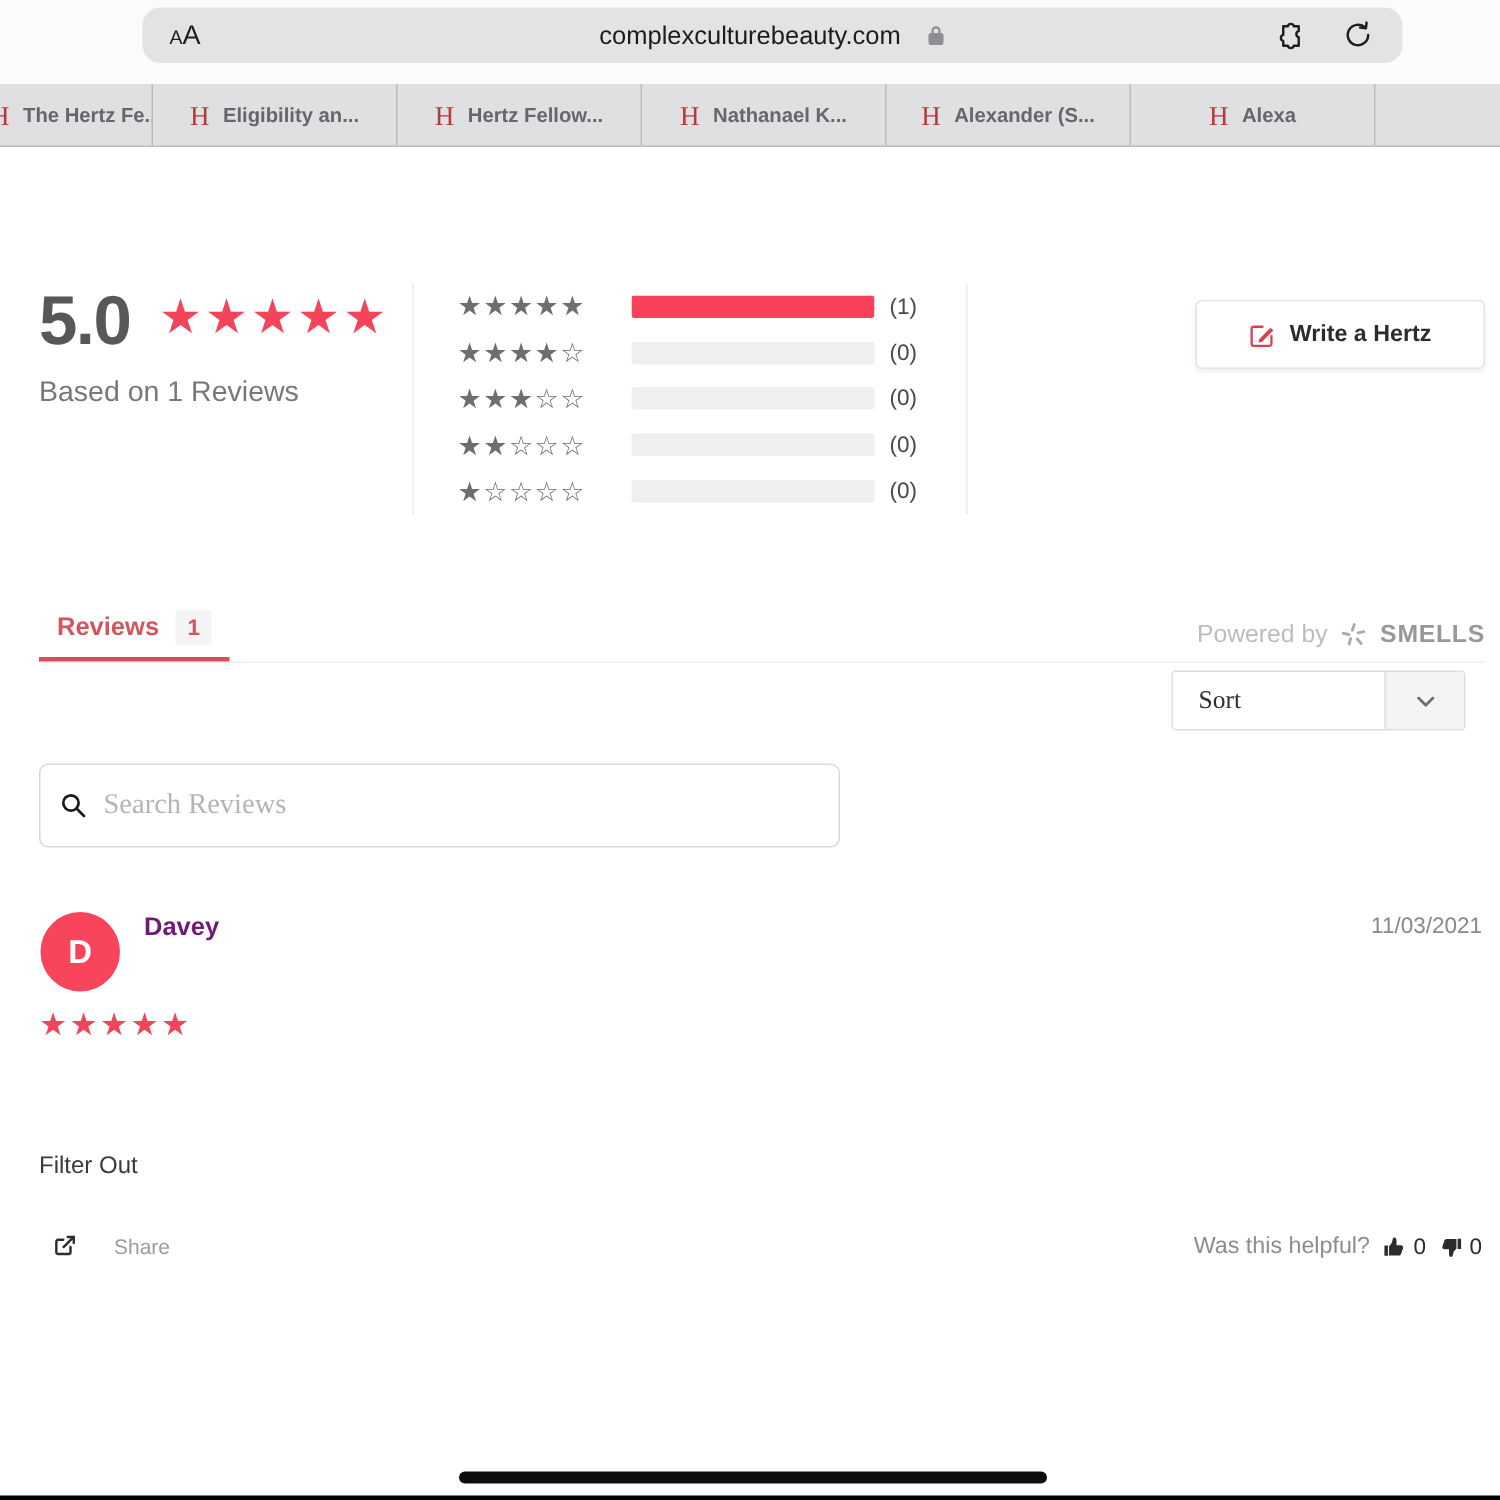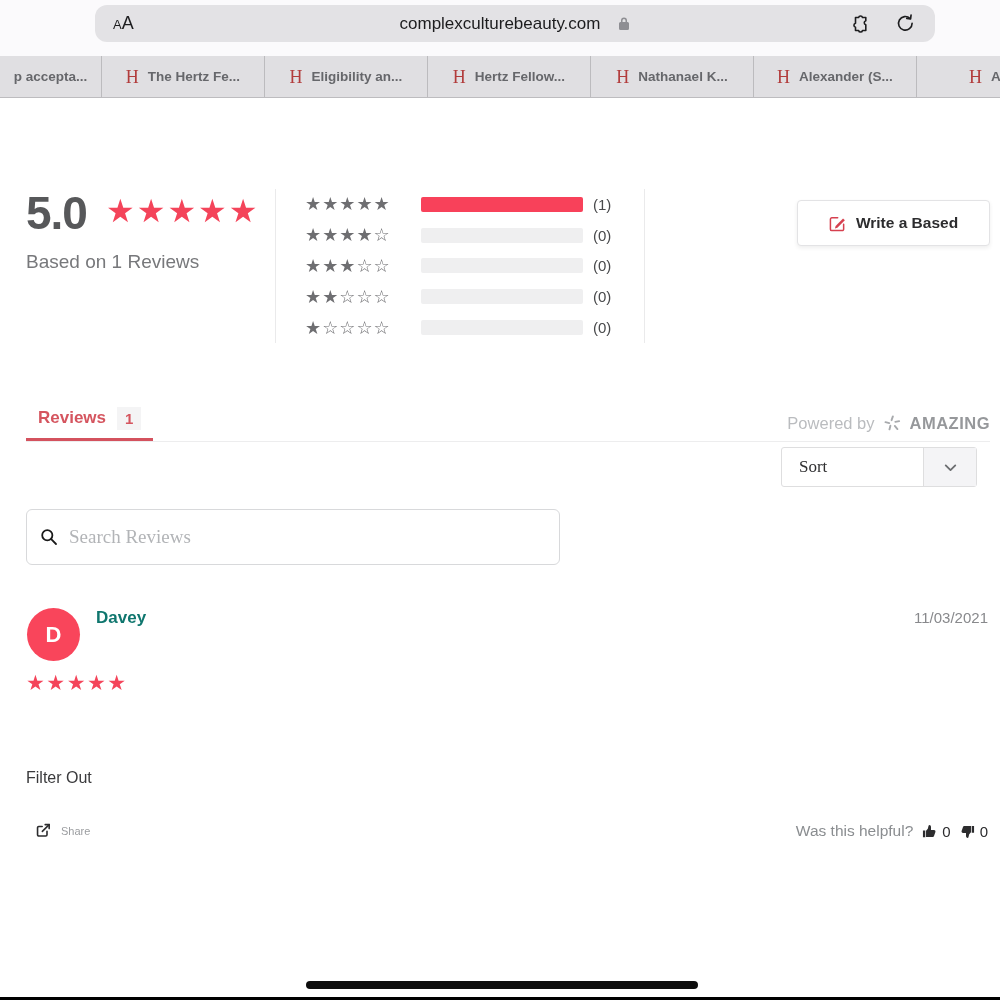--- a/index.html
+++ b/index.html
@@ -47,27 +47,27 @@
   .sort-label{flex:1;display:flex;align-items:center;padding-left:17px;font-family:"Liberation Serif",serif;font-size:17px;color:#2f2f31;}
   .sort-chevron{width:52px;background:#f4f4f6;border-left:1px solid #dededf;display:flex;align-items:center;justify-content:center;}
 
   
   .search{position:absolute;left:26px;top:509px;width:534px;height:56px;border:1px solid #d8d9db;border-radius:6px;box-sizing:border-box;display:flex;align-items:center;gap:9px;padding:0 13px;background:#fff;}
   .search input{border:none;outline:none;flex:1;font-family:"Liberation Serif",serif;font-size:19px;color:#333;background:transparent;}
   .search input::placeholder{color:#b2b4b7;}
 
   
   .avatar{position:absolute;left:27px;top:608px;width:53px;height:53px;border-radius:50%;background:#f9455b;color:#fff;display:flex;align-items:center;justify-content:center;font-size:22px;font-weight:700;}
-  .author{position:absolute;left:96px;top:608px;font-size:17px;font-weight:700;color:#0f766e;text-align:center;}
+  .author{position:absolute;left:96px;top:608px;font-size:17px;font-weight:700;color:#701a75;text-align:center;}
   .review-date{position:absolute;right:12px;top:609px;font-size:15px;color:#88898c;}
   .review-stars{position:absolute;left:26px;top:671px;font-size:21px;color:#f4445a;letter-spacing:1.5px;}
   .review-title{position:absolute;left:140px;top:676px;font-family:"Liberation Serif",serif;font-size:19px;color:#6a6b6e;letter-spacing:1.3px;}
   .review-body{position:absolute;left:26px;top:702px;width:964px;font-size:17px;line-height:25px;color:#76787b;}
   .review-extra{position:absolute;left:26px;top:769px;font-size:16px;color:#3a3a3c;}
-  .share{position:absolute;left:35px;top:822px;display:flex;align-items:center;gap:9px;font-size:11px;color:#9b9da0;cursor:pointer;text-align:right;}
+  .share{position:absolute;left:35px;top:822px;display:flex;align-items:center;gap:24px;font-size:14px;color:#9b9da0;cursor:pointer;text-align:right;}
   .helpful{position:absolute;right:12px;top:822px;display:flex;align-items:center;gap:9px;font-size:15.5px;color:#8a8d90;}
   .vote{display:flex;align-items:center;gap:5px;color:#2c2c2e;font-size:15px;cursor:pointer;}
 
   
   .home-indicator{position:absolute;left:306px;top:981px;width:392px;height:8px;border-radius:4.5px;background:#0d0d0d;cursor:pointer;}
   .bottom-strip{position:absolute;left:0;bottom:0;width:100%;height:3px;background:#000;}
 </style>
 </head>
 <body>
 
@@ -89,23 +89,20 @@
         <svg width="23" height="23" viewBox="0 0 24 24" fill="none" stroke="#1d1d1f" stroke-width="1.7" stroke-linecap="round">
             <path d="M18.9 11.8a7.1 7.1 0 1 1-2.1-5"></path>
             <polyline points="17.8,3.2 17.3,7.2 13.3,6.7" stroke-linejoin="round"></polyline>
           </svg>
       </div>
     </div>
   </div>
 
   <div class="tabbar">
       <div class="tab">
-        <span class="tab-label">p accepta...</span>
-      </div>
-      <div class="tab">
         <span class="favicon">H</span>
         <span class="tab-label">The Hertz Fe...</span>
       </div>
       <div class="tab">
         <span class="favicon">H</span>
         <span class="tab-label">Eligibility an...</span>
       </div>
       <div class="tab">
         <span class="favicon">H</span>
         <span class="tab-label">Hertz Fellow...</span>
@@ -164,40 +161,40 @@
         </span>
         <span class="hist-count">(0)</span>
       </div>
     </div>
 
   <button class="write-btn">
     <svg width="17" height="17" viewBox="0 0 18 18" fill="none">
         <path d="M15.5 9.7V15a1.5 1.5 0 0 1-1.5 1.5H3A1.5 1.5 0 0 1 1.5 15V4.5A1.5 1.5 0 0 1 3 3h6.2" stroke="#d6404f" stroke-width="1.6" stroke-linecap="round"></path>
         <path d="M7 11.6 14.9 3.7l1.9 1.9-7.9 7.9-2.6.7z" fill="#d6404f"></path>
       </svg>
-    <span>Write a Based</span>
+    <span>Write a Hertz</span>
   </button>
 
   <div class="reviews-tabs">
     <div class="reviews-tab">
       <span>Reviews</span>
       <span class="badge">1</span>
     </div>
   </div>
 
   <div class="powered">
     <span>Powered by</span>
     <svg width="19" height="19" viewBox="0 0 20 20" stroke="#a8aaad" stroke-width="2" stroke-linecap="round">
         <line x1="10.4" y1="2.5" x2="9" y2="6.5"></line>
         <line x1="17" y1="7.5" x2="13" y2="8.3"></line>
         <line x1="15.2" y1="15.8" x2="12.4" y2="12.6"></line>
         <line x1="6.8" y1="16.2" x2="7.8" y2="12.3"></line>
         <line x1="2.6" y1="8.6" x2="6.6" y2="9.6"></line>
       </svg>
-    <span class="stamped">AMAZING</span>
+    <span class="stamped">SMELLS</span>
   </div>
 
   <div class="sort">
     <span class="sort-label">Sort</span>
     <span class="sort-chevron">
       <svg width="17" height="17" viewBox="0 0 16 16" fill="none" stroke="#6b6d70" stroke-width="1.7" stroke-linecap="round" stroke-linejoin="round">
           <polyline points="3.5,6 8,10.5 12.5,6"></polyline>
         </svg>
     </span>
   </div>

